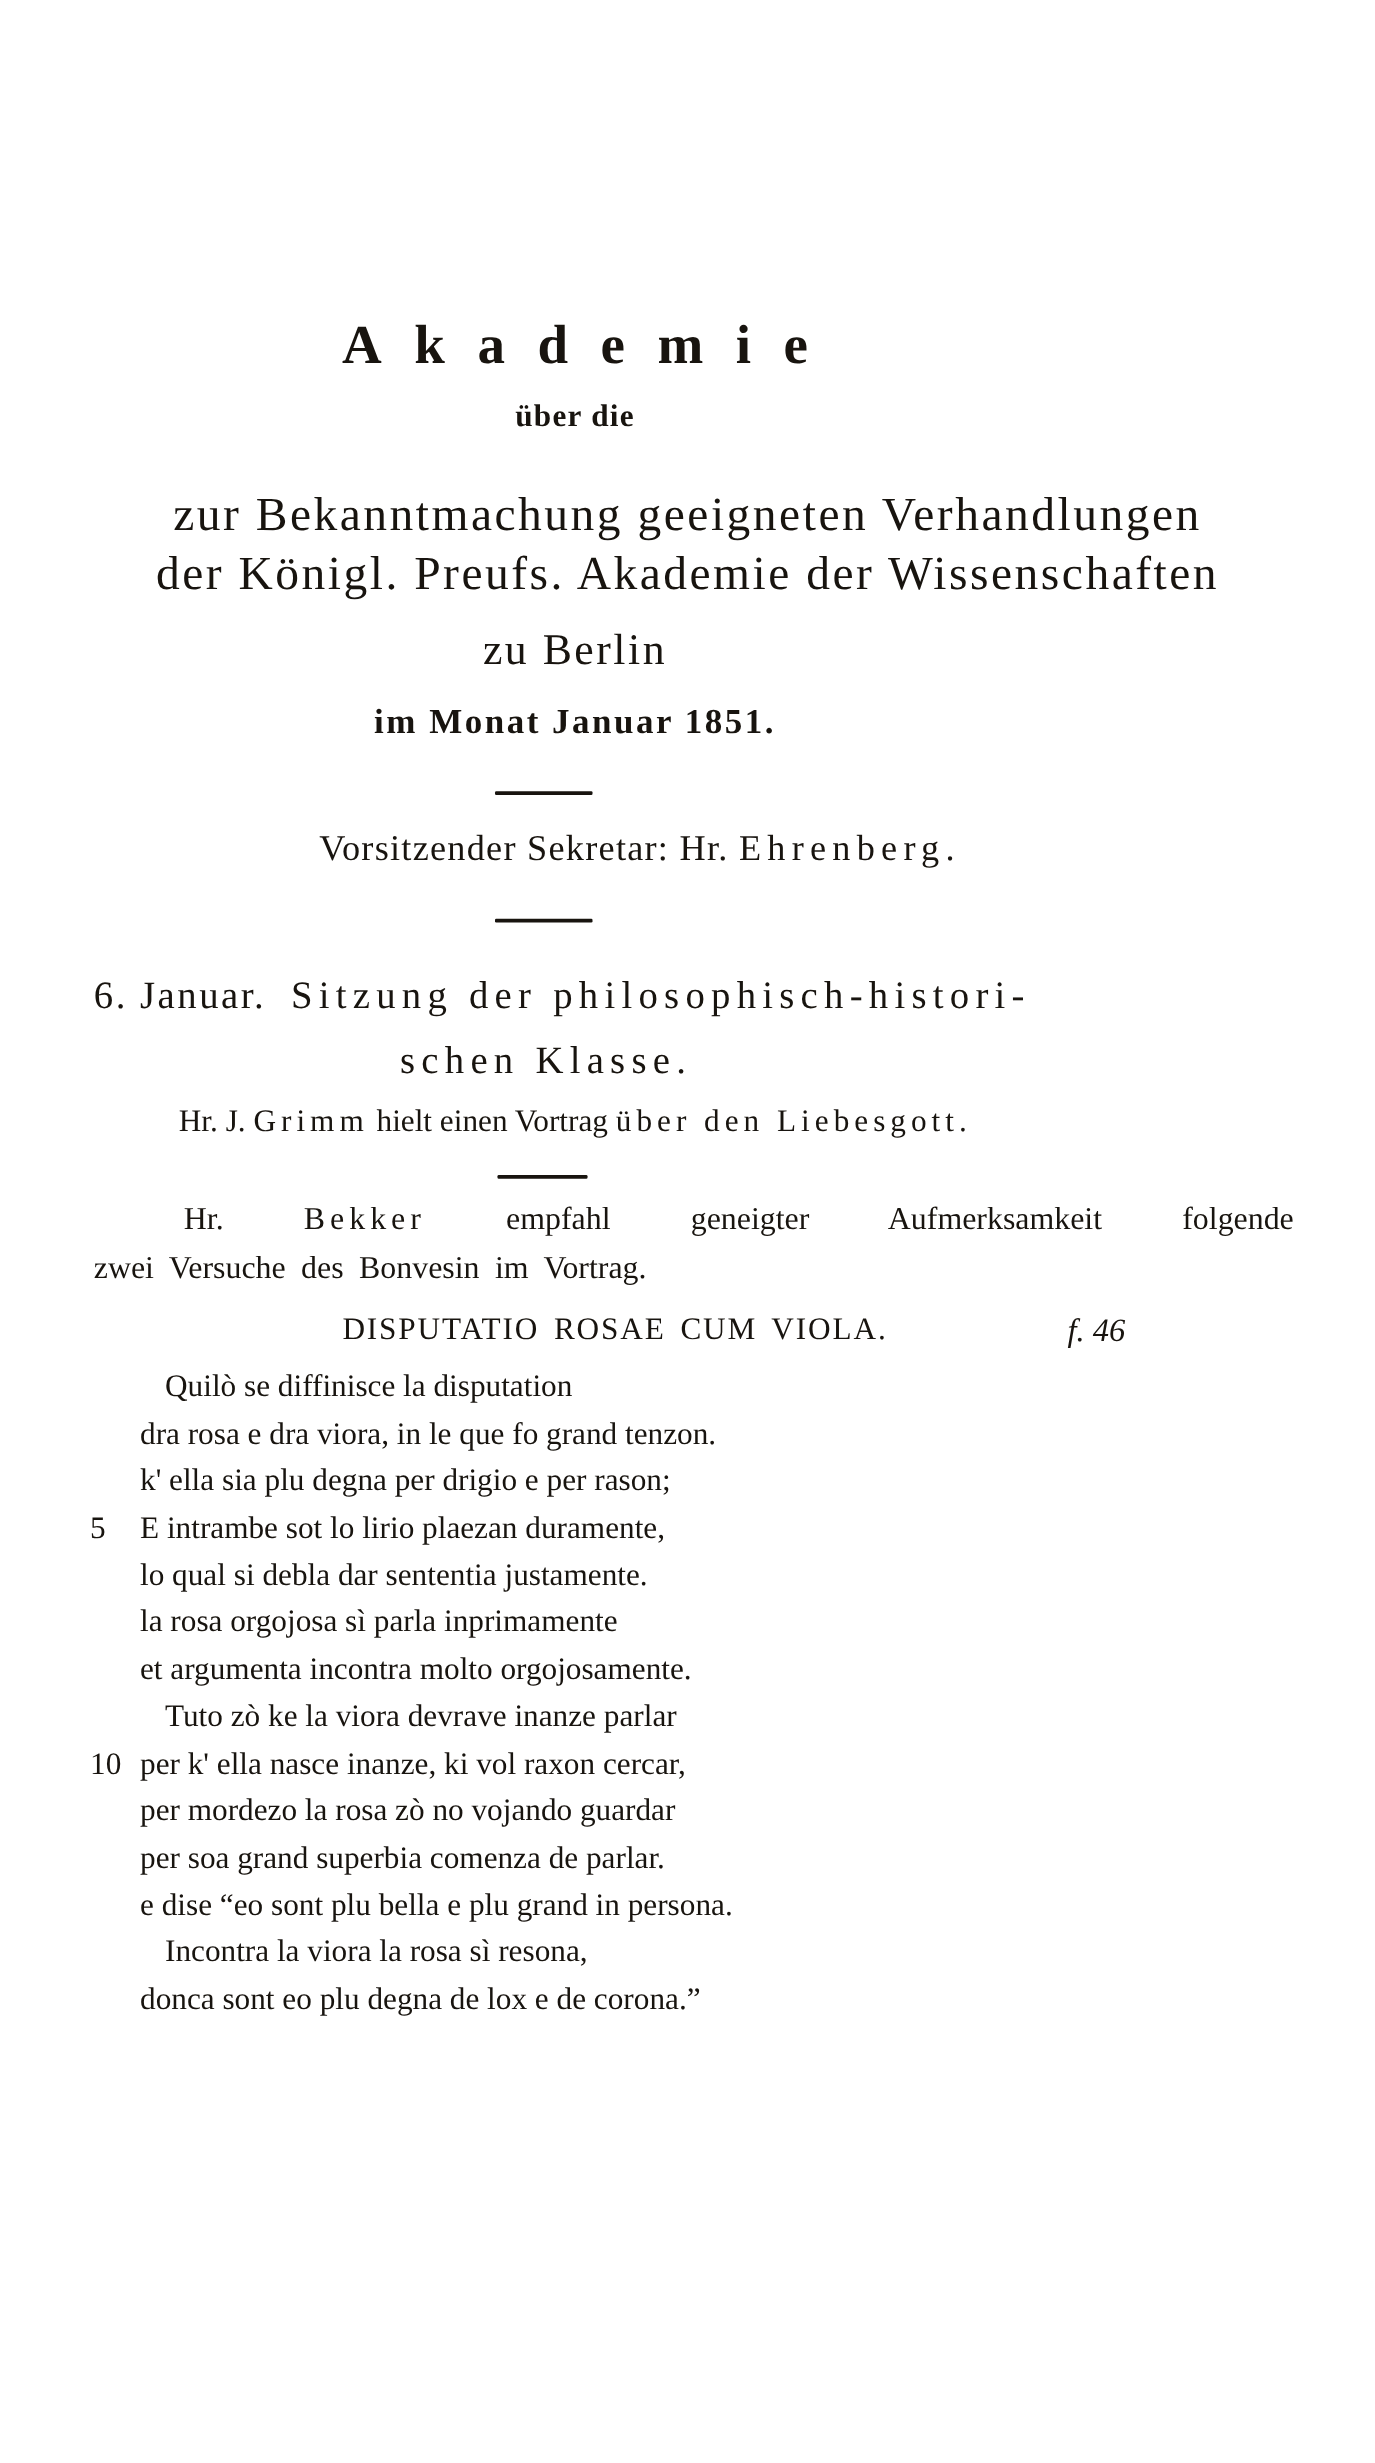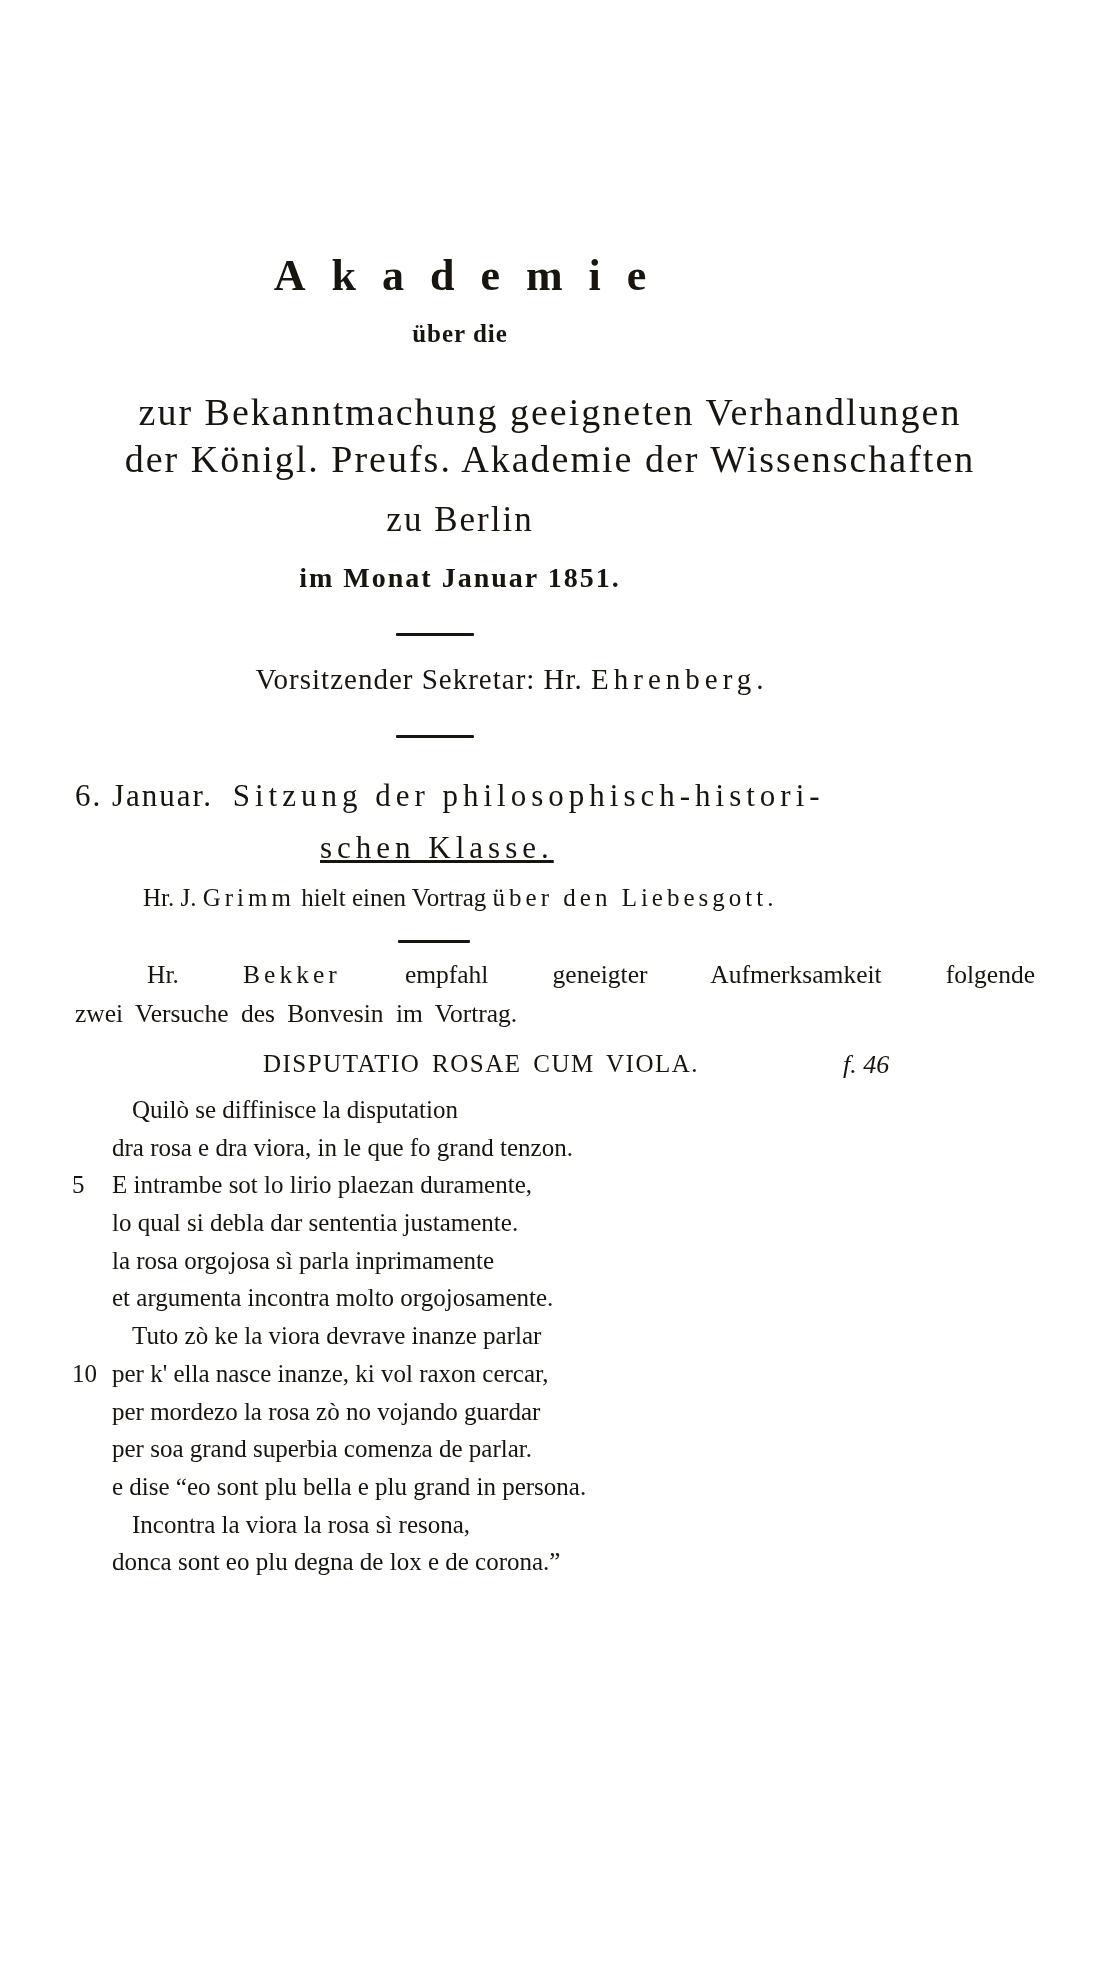--- a/index.html
+++ b/index.html
@@ -57,42 +57,42 @@
 
   
   .session-line1 {
     left: 75px; top: 778px; width: 980px;
     font-size: 31px; white-space: nowrap;
   }
   .session-date { letter-spacing: 2px; margin-right: 12px; }
   .session-title1 { letter-spacing: 5px; }
   .session-line2 {
     left: 320px; top: 830px;
-    font-size: 31px; letter-spacing: 5px; white-space: nowrap; text-decoration: underline;
+    font-size: 31px; letter-spacing: 5px; white-space: nowrap;
   }
   .lecture-line {
     left: 143px; top: 884px; width: 880px;
     font-size: 25px; white-space: nowrap;
   }
 
   
   .bekker-line1 {
     left: 75px; top: 960px; width: 960px;
     font-size: 25.5px;
     text-indent: 72px;
     text-align: justify; text-align-last: justify;
     white-space: normal;
   }
   .bekker-line2 {
     left: 75px; top: 999px; width: 960px;
     font-size: 25.5px; word-spacing: 6px;
   }
 
   
-  .poem-title-row { left: 61px; top: 1050px; width: 960px; height: 34px; }
+  .poem-title-row { left: 72px; top: 1050px; width: 960px; height: 34px; }
   .poem-title {
     position: absolute; left: 0; right: 120px;
     text-align: center; font-size: 25px; letter-spacing: 1.5px;
     word-spacing: 4px;
   }
   .folio {
     position: absolute; left: 782px; top: 0;
     font-style: italic; font-size: 26px;
   }
   .poem { left: 66px; top: 1096px; width: 980px; }
@@ -149,20 +149,21 @@
 <div class="abs bekker-line2">zwei Versuche des Bonvesin im Vortrag.</div>
 
 <div class="abs poem-title-row">
   <div class="poem-title">DISPUTATIO ROSAE CUM VIOLA.</div>
   <div class="folio">f. 46</div>
 </div>
 
 <div class="abs poem">
   <div class="pline indent"><span class="lnum"></span><span class="ltext">Quilò se diffinisce la disputation</span></div>
   <div class="pline"><span class="lnum"></span><span class="ltext">dra rosa e dra viora, in le que fo grand tenzon.</span></div>
+  <div class="pline"><span class="lnum"></span><span class="ltext">k' ella sia plu degna per drigio e per rason;</span></div>
   <div class="pline"><span class="lnum">5</span><span class="ltext">E intrambe sot lo lirio plaezan duramente,</span></div>
   <div class="pline"><span class="lnum"></span><span class="ltext">lo qual si debla dar sententia justamente.</span></div>
   <div class="pline"><span class="lnum"></span><span class="ltext">la rosa orgojosa sì parla inprimamente</span></div>
   <div class="pline"><span class="lnum"></span><span class="ltext">et argumenta incontra molto orgojosamente.</span></div>
   <div class="pline indent"><span class="lnum"></span><span class="ltext">Tuto zò ke la viora devrave inanze parlar</span></div>
   <div class="pline"><span class="lnum">10</span><span class="ltext">per k' ella nasce inanze, ki vol raxon cercar,</span></div>
   <div class="pline"><span class="lnum"></span><span class="ltext">per mordezo la rosa zò no vojando guardar</span></div>
   <div class="pline"><span class="lnum"></span><span class="ltext">per soa grand superbia comenza de parlar.</span></div>
   <div class="pline"><span class="lnum"></span><span class="ltext">e dise “eo sont plu bella e plu grand in persona.</span></div>
   <div class="pline indent"><span class="lnum"></span><span class="ltext">Incontra la viora la rosa sì resona,</span></div>

